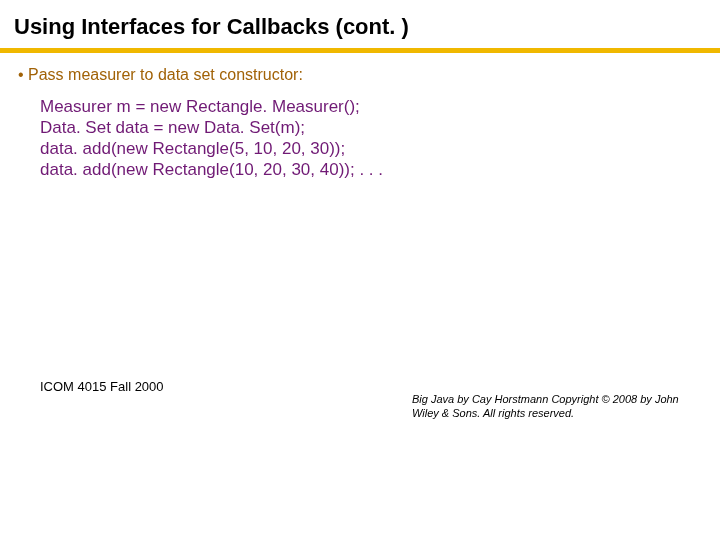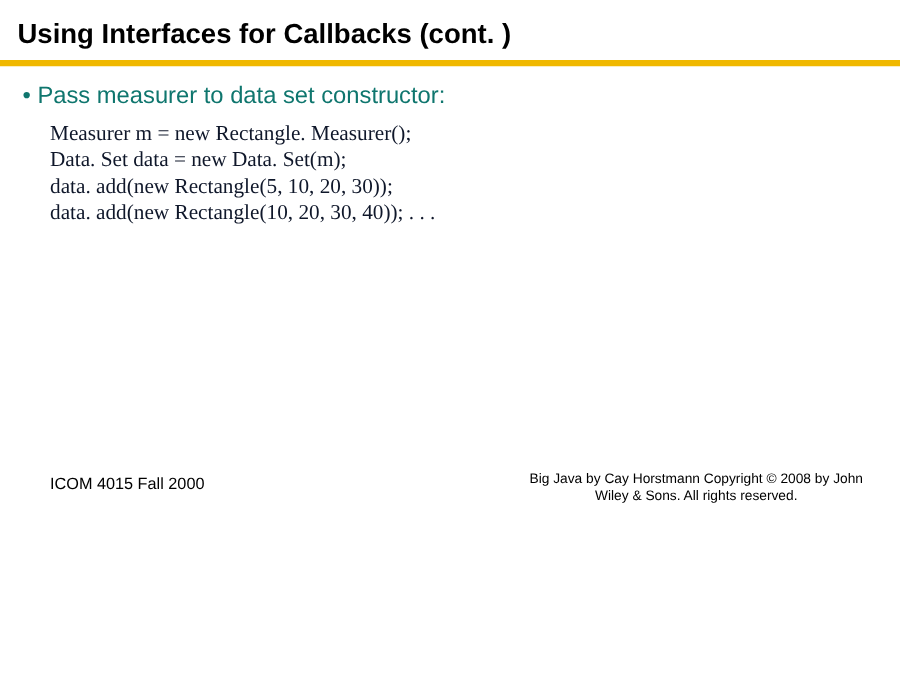--- a/index.html
+++ b/index.html
@@ -31,50 +31,51 @@
     top: 48px;
     left: 0;
     width: 720px;
     height: 5px;
     background: #f0b800;
   }
   .bullet {
     position: absolute;
     top: 66px;
     left: 18px;
-    font-size: 19px;
-    color: #0f766e;
+    font-size: 16px;
+    color: #a16207;
   }
   .bullet::before {
     content: "• ";
   }
   .code {
     position: absolute;
     top: 96px;
     left: 40px;
-    font-family: Liberation Serif, serif;
+    font-family: Liberation Sans, sans-serif;
     font-size: 17px;
     line-height: 21px;
     white-space: pre;
-    color: #0f172a;
+    color: #701a75;
   }
   .footer-left {
     position: absolute;
     bottom: 34px;
     left: 40px;
     font-size: 13px;
     color: #000;
   }
   .footer-right {
     position: absolute;
-    bottom: 24px;
+    bottom: 8px;
     right: 18px;
     width: 290px;
-    text-align: center;
+    text-align: left;
     font-size: 11px;
+    font-style: italic;
     color: #000;
     line-height: 14px;
   }
 </style>
 </head>
 <body>
 
 <div class="slide">
   <div class="title">Using Interfaces for Callbacks  (cont. )</div>
   <div class="rule"></div>

